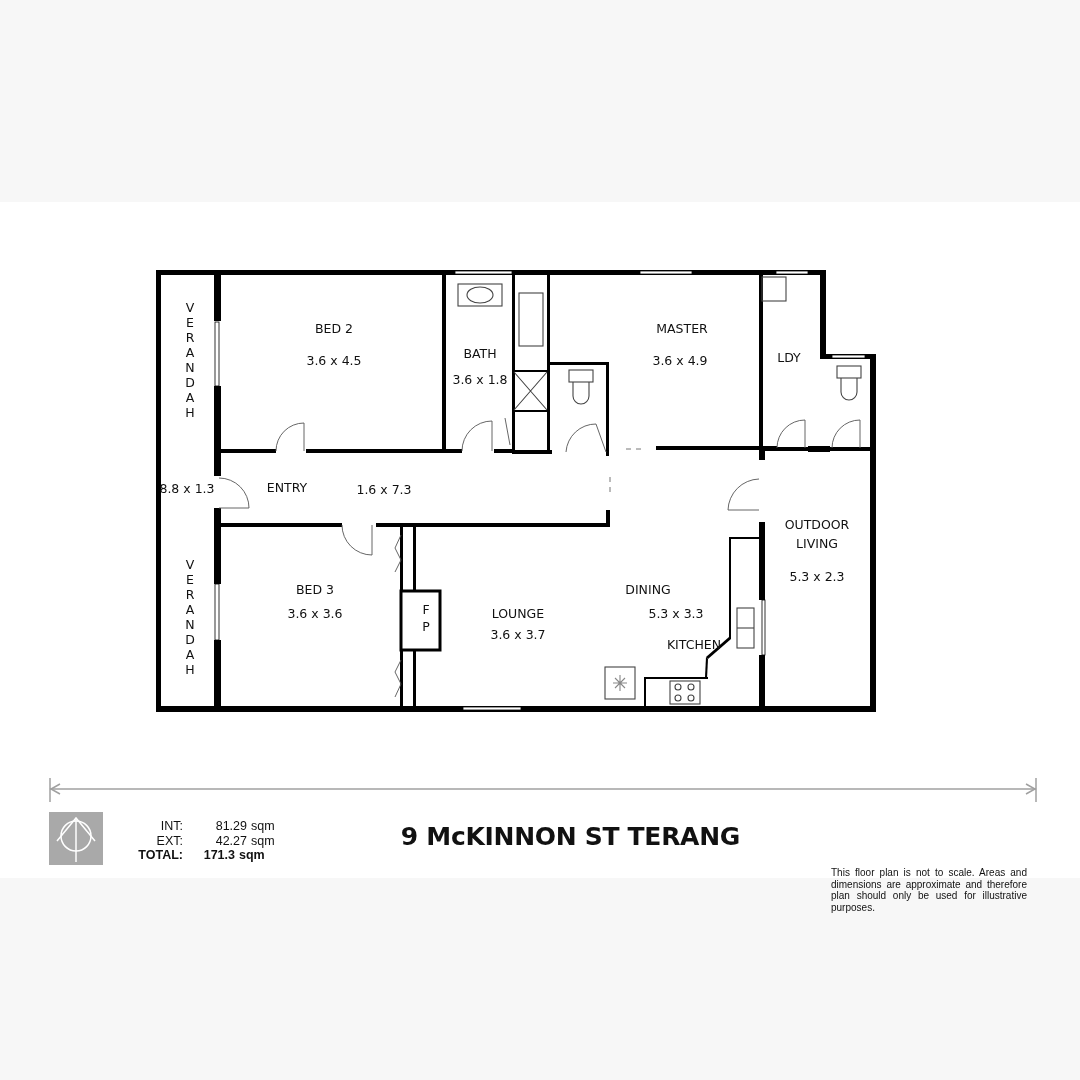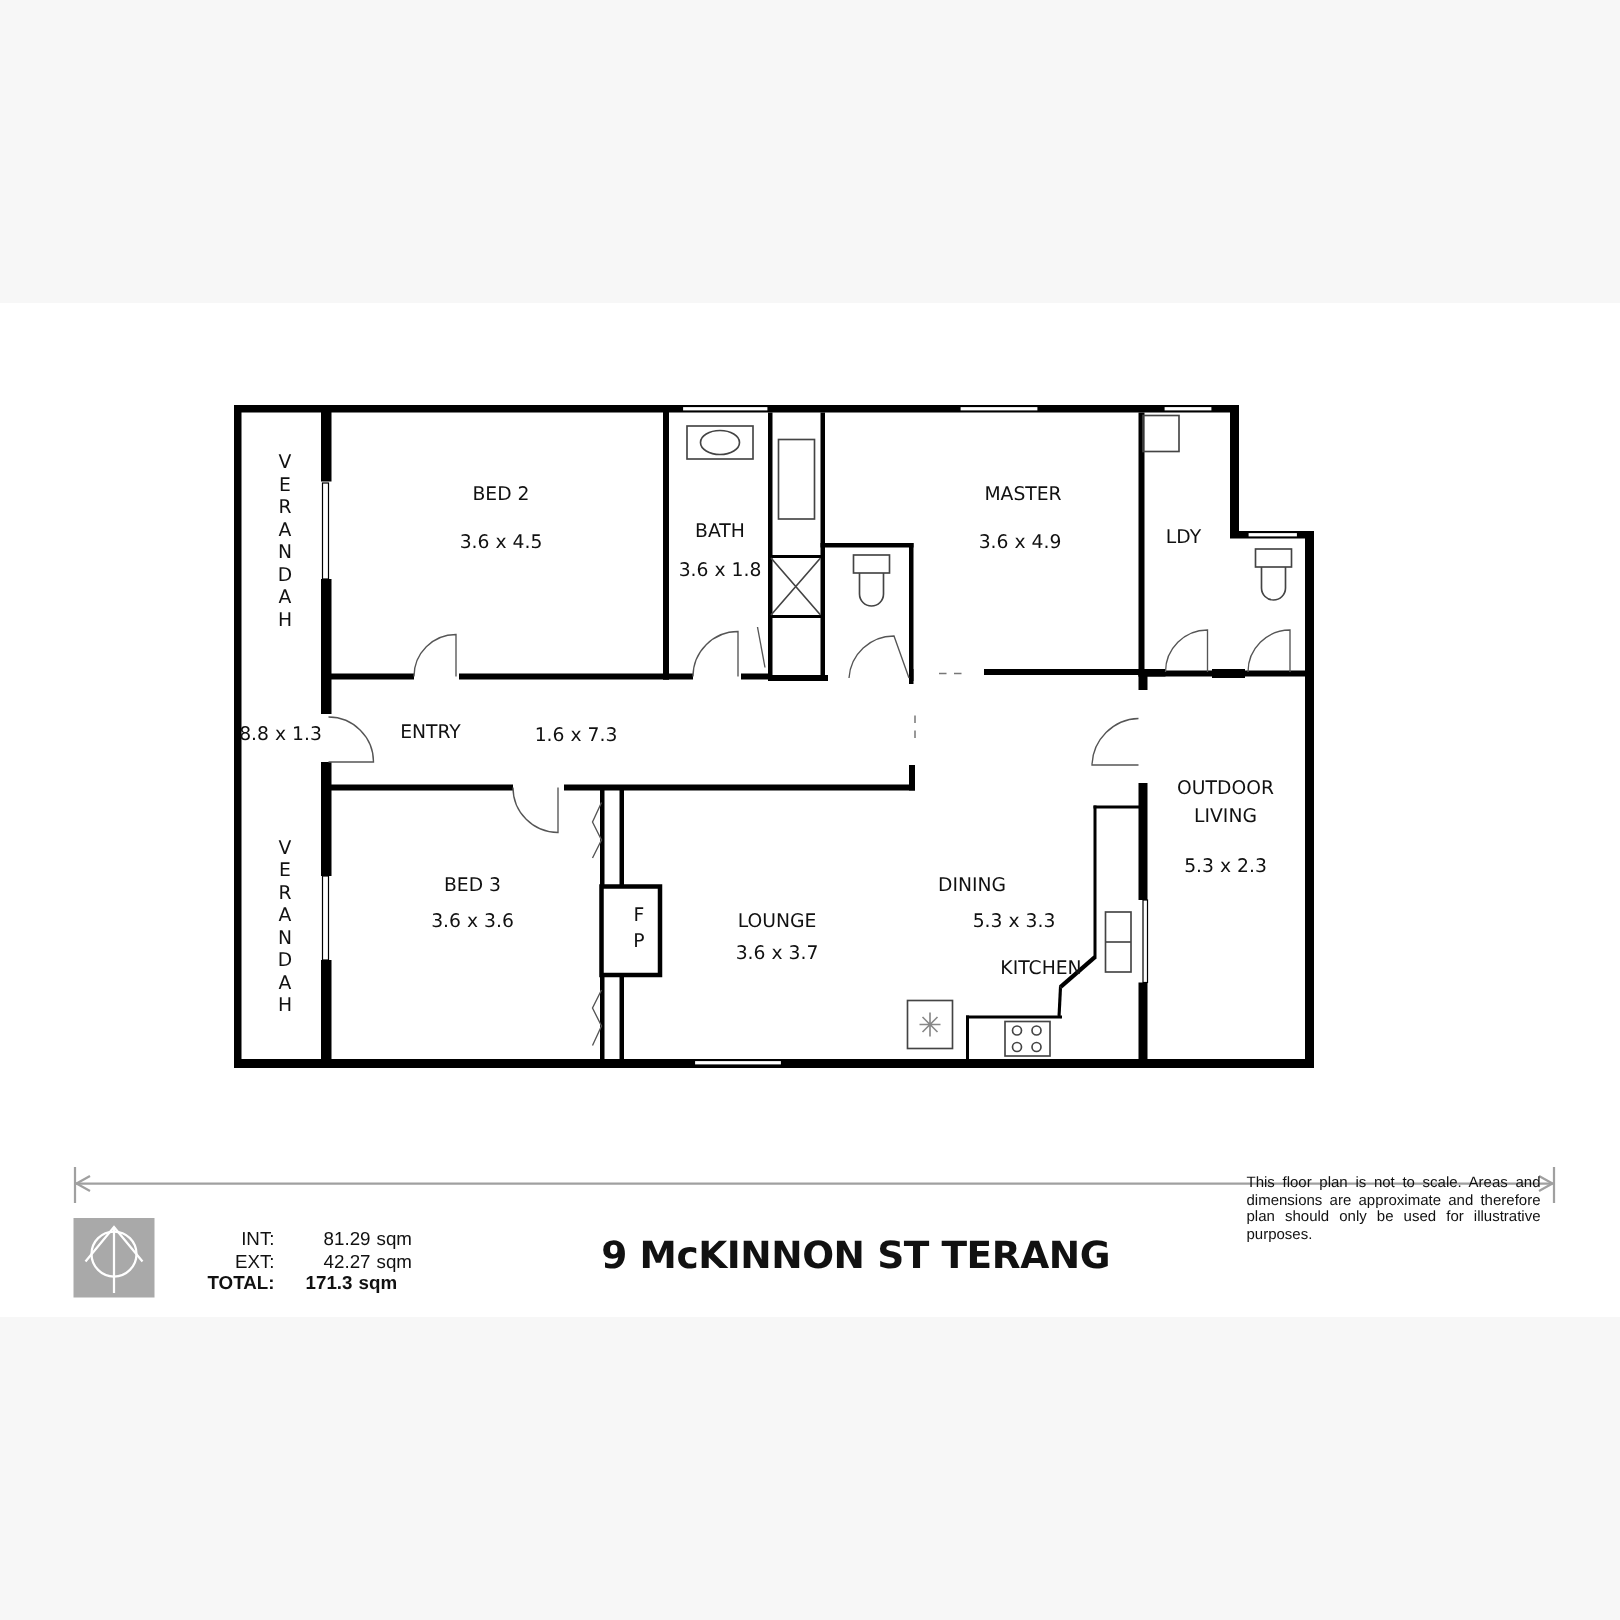--- a/index.html
+++ b/index.html
@@ -8,21 +8,21 @@
   svg.plan { position:absolute; left:0; top:0; }
   .room-label { font-family:"DejaVu Sans", sans-serif; font-size:12.5px; fill:#111; text-anchor:middle; }
   .vert-label { font-family:"DejaVu Sans", sans-serif; font-size:12.5px; fill:#111; text-anchor:middle; }
   .stats { position:absolute; left:127px; top:819px; font-size:12.5px; color:#111; line-height:14.5px; }
   .stats .row { display:flex; }
   .stats .k { width:56px;text-align:right; }
   .stats .v { width:64px; text-align:right; }
   .stats .u { margin-left:4px; }
   .stats .bold { font-weight:bold; }
   .title { position:absolute; left:340px; top:822px; width:400px; text-align:right; font-family:"DejaVu Sans", sans-serif; font-weight:bold; font-size:25px; letter-spacing:-0.3px; color:#111; }
-  .disclaimer { position:absolute; left:831px; top:783px; width:196px; font-size:10px; line-height:11.5px; color:#111; text-align:justify; }
+  .disclaimer { position:absolute; left:831px; top:867px; width:196px; font-size:10px; line-height:11.5px; color:#111; text-align:justify; }
   .disclaimer-last { text-align-last:left; }
   .compass { position:absolute; left:49px; top:812px; width:54px; height:53px; background:#a9a9a9; }
 </style>
 </head>
 <body>
 
 <div class="band"></div>
 
 <svg class="plan" width="1080" height="1080" viewBox="0 0 1080 1080">
 

